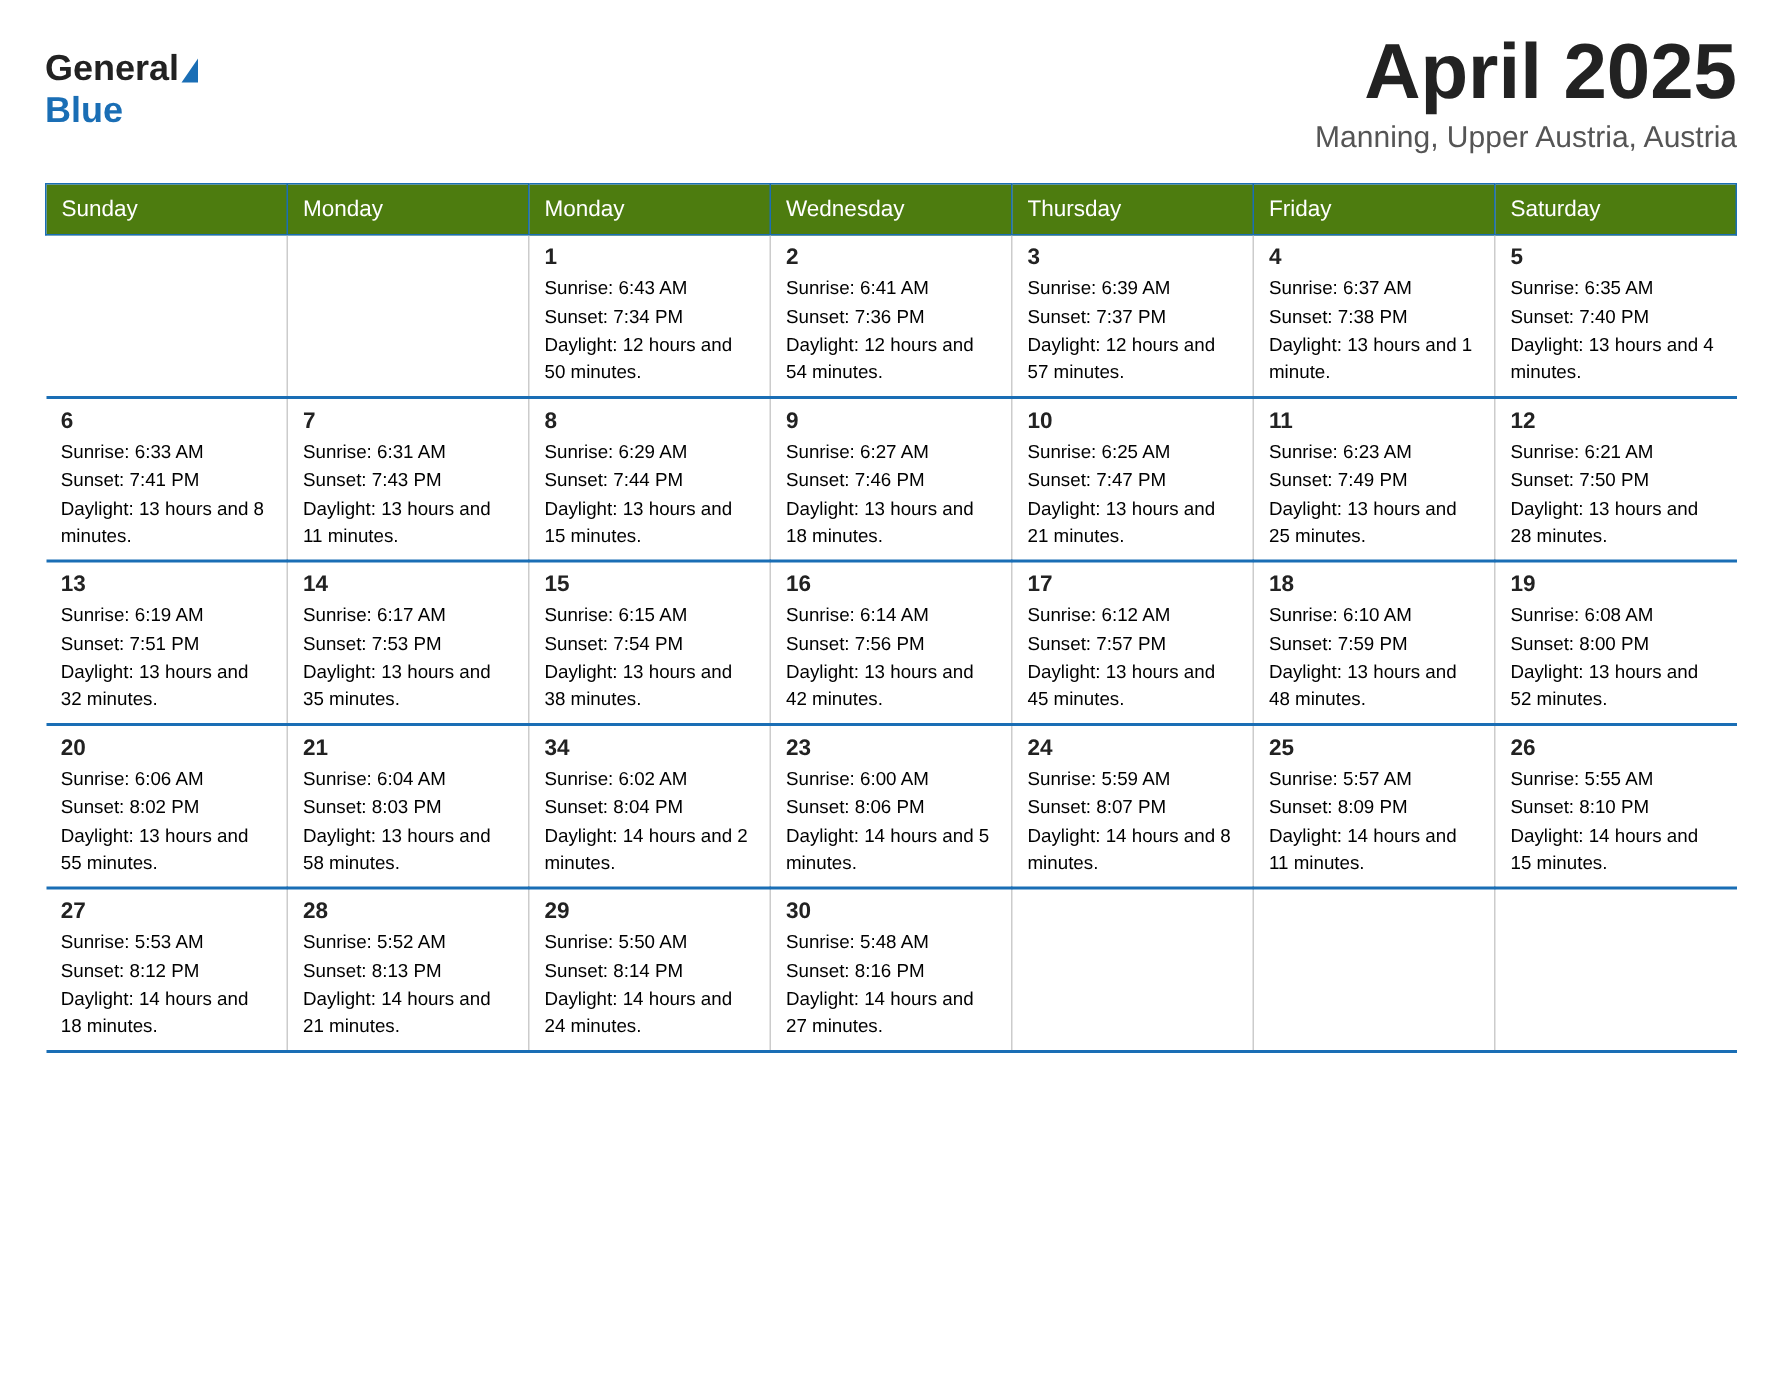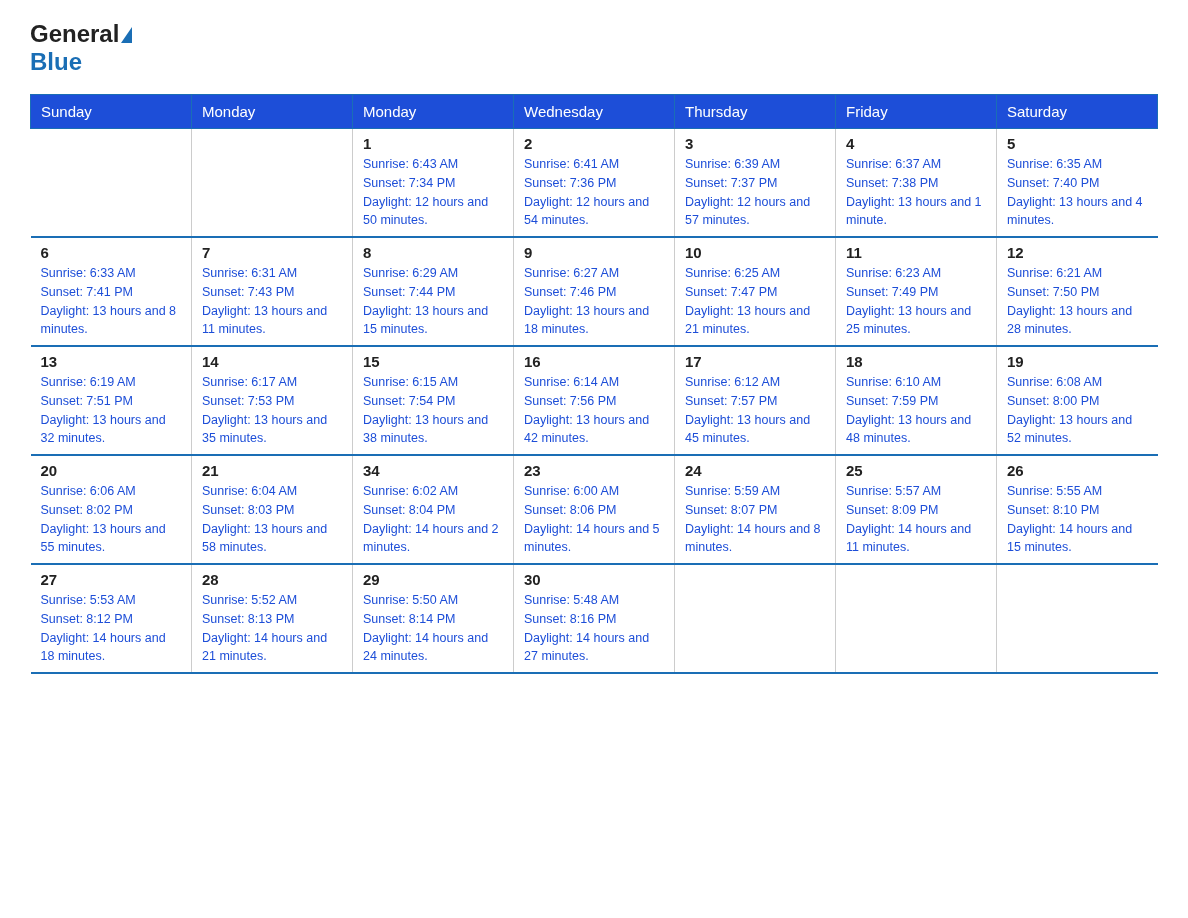--- a/index.html
+++ b/index.html
@@ -14,20 +14,21 @@
     .header {
       display: flex;
       justify-content: space-between;
       align-items: flex-start;
       margin-bottom: 18px;
     }
     .logo {
       display: flex;
       flex-direction: column;
       align-items: flex-start;
+      margin-top: 12px;
     }
     .title-block {
       text-align: right;
     }
     .title-block h1 {
       font-size: 52px;
       font-weight: bold;
       color: #222;
       line-height: 1.1;
     }
@@ -36,21 +37,21 @@
       font-weight: normal;
       color: #555;
       margin-top: 4px;
     }
     table {
       width: 100%;
       border-collapse: collapse;
       font-size: 13px;
     }
     thead tr {
-      background-color: #1d4ed8;
+      background-color: #4d7c0f;
       color: #fff;
     }
     thead th {
       padding: 8px 10px;
       text-align: left;
       font-size: 15px;
       font-weight: normal;
       border: 1px solid #1a6eb5;
     }
     tbody tr {
@@ -68,21 +69,21 @@
     }
     .day-num {
       font-size: 15px;
       font-weight: bold;
       color: #222;
       display: block;
       margin-bottom: 3px;
     }
     .day-info {
       font-size: 12.5px;
-      color: #1d4ed8;
+      color: #000000;
       line-height: 1.5;
     }
     .empty-cell {
       background: #fff;
     }
     
     .logo-row {
       display: flex;
       align-items: center;
     }
@@ -110,20 +111,24 @@
 </head>
 <body>
 
 <div class="header">
   <div class="logo">
     <div class="logo-row">
       <span class="logo-general">General</span>
       <span class="logo-arrow"></span>
     </div>
     <span class="logo-blue-text">Blue</span>
+  </div>
+  <div class="title-block">
+    <h1>April 2025</h1>
+    <h2>Manning, Upper Austria, Austria</h2>
   </div>
 </div>
 
 <table>
   <thead>
     <tr>
     <th>Sunday</th>
         <th>Monday</th>
         <th>Monday</th>
         <th>Wednesday</th>

